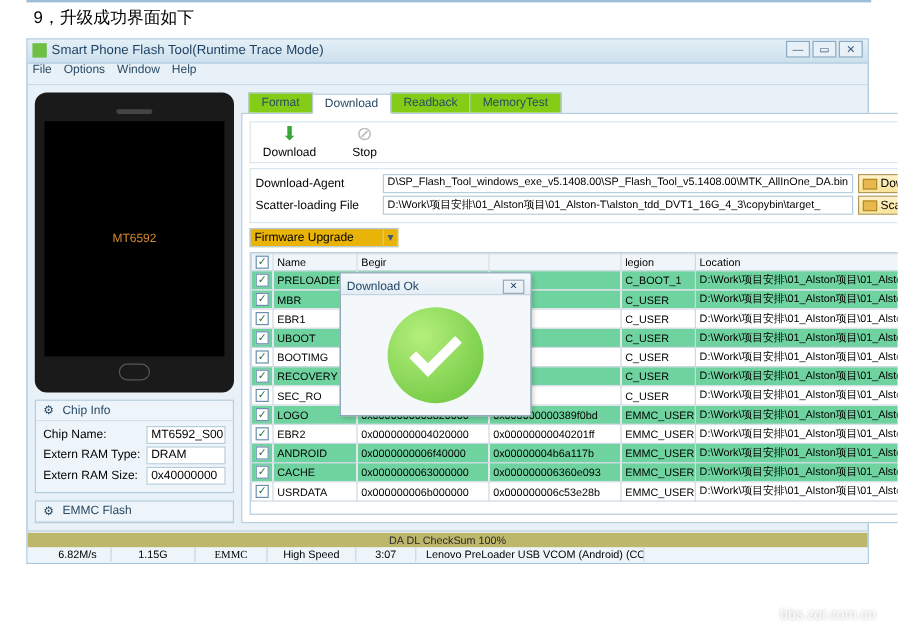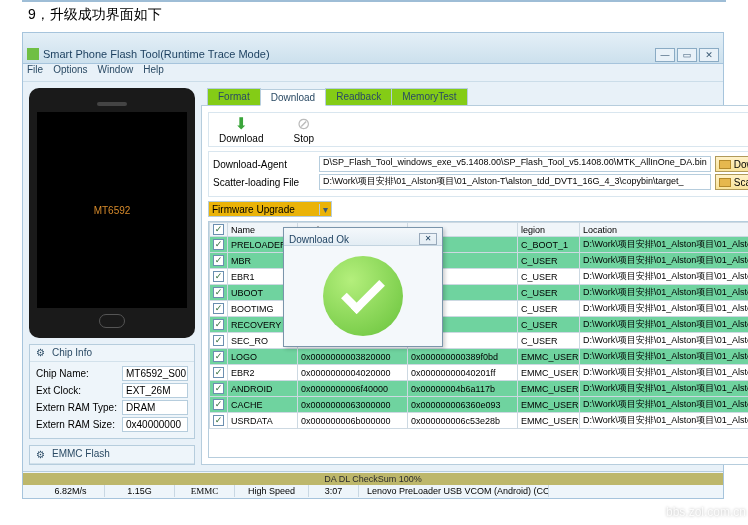--- a/index.html
+++ b/index.html
@@ -1,20 +1,20 @@
 <!DOCTYPE html>
 <html><head>
 <meta charset="utf-8">
 <style>
 *{box-sizing:border-box;margin:0;padding:0;font-family:Tahoma,Arial,sans-serif;font-size:10px}
 body{background:#fff;width:748px;height:525px;position:relative;overflow:hidden}
 .top-border{height:2px;background:#9ebdd6;margin:0 22px 4px 22px}
 .outer-caption{margin:0 0 8px 28px;font-size:14px;color:#000}
 .window{margin:0 22px;border:1px solid #a6c4dc;background:#e8f1f8;width:702px}
-.titlebar{height:20px;background:linear-gradient(#e4eff7,#cce0ed);display:flex;align-items:flex-start;padding:15px 4px;border-bottom:1px solid #a6c4dc}
+.titlebar{height:20px;background:linear-gradient(#e4eff7,#cce0ed);display:flex;align-items:flex-end;padding:4px 4px;border-bottom:1px solid #a6c4dc}
 .title-icon{width:12px;height:12px;background:#6fbf44;margin-right:4px}
 .title-text{flex:1;color:#1a3e5e;font-size:11px}
 .win-btn{width:20px;height:14px;border:1px solid #8aabc4;margin-left:2px;background:#e8f1f8;text-align:center;line-height:12px;font-size:9px;color:#3b5a75}
 .menubar{height:18px;display:flex;align-items:flex-start;padding:0 4px;gap:10px;color:#2a4a64;border-bottom:1px solid #cbdde9}
 .menubar span{cursor:default}
 .body{display:flex;padding:6px;gap:6px}
 .left-col{width:166px;display:flex;flex-direction:column;gap:6px}
 .phone{background:#1a1a1a;border-radius:10px;height:250px;display:flex;flex-direction:column;align-items:center;padding:14px 8px 10px 8px}
 .phone-speaker{width:30px;height:4px;background:#444;border-radius:2px;margin-bottom:6px}
 .phone-screen{background:#000;flex:1;width:100%;display:flex;align-items:center;justify-content:center;color:#d68a2b;font-family:"Times New Roman",serif;font-size:18px}
@@ -53,21 +53,21 @@
 .dialog{position:absolute;left:283px;top:227px;width:160px;border:1px solid #7a95ab;background:#f4f8fb;box-shadow:2px 2px 4px rgba(0,0,0,.2)}
 .dlg-title{height:18px;display:flex;align-items:flex-end;padding:0 5px;justify-content:space-between;background:linear-gradient(#f4f8fb,#e3edf4);border-bottom:1px solid #c3d4e0;font-size:10px;color:#1a3e5e}
 .dlg-close{width:18px;height:12px;border:1px solid #9ab;text-align:center;line-height:10px;font-size:8px}
 .dlg-body{padding:10px;display:flex;justify-content:center}
 .check-circle{width:80px;height:80px;border-radius:50%;background:radial-gradient(circle at 35% 30%,#b4ef7c,#67c23a);display:flex;align-items:center;justify-content:center}
 .check-mark{width:40px;height:22px;border-left:8px solid #fff;border-bottom:8px solid #fff;transform:rotate(-45deg);margin-top:-8px}
 .status-bar{border-top:1px solid #b6cddd;background:#eef5fa;padding:1px 0}
 .status-top{background:#bdb76b;text-align:center;color:#2a2a2a;font-size:9px;padding:1px 0}
 .status-cells{display:flex}
 .sc{border-right:1px solid #c9d8e3;padding:1px 8px;font-size:9px;text-align:center;white-space:nowrap;overflow:hidden}
-.watermark{position:absolute;right:2px;bottom:6px;color:rgba(255,255,255,.85);font-size:12px;text-shadow:0 0 3px rgba(0,0,0,.3)}
+.watermark{position:absolute;right:18px;bottom:6px;color:rgba(255,255,255,.85);font-size:12px;text-shadow:0 0 3px rgba(0,0,0,.3)}
 </style>
 </head>
 <body>
 
 <div class="top-border"></div>
 <div class="outer-caption">9，升级成功界面如下</div>
 
 <div class="window">
  <div class="titlebar">
   <span class="title-icon"></span>
@@ -92,24 +92,20 @@
     <div class="phone-btn"></div>
    </div>
    <div class="panel">
     <div class="panel-title">
      <span class="cog">⚙</span><span>Chip Info</span>
     </div>
     <div class="panel-body" id="chip-rows">
             <div class="info-row">
               <div class="info-label">Chip Name:</div>
               <div class="info-val">MT6592_S00</div>
-            </div>
-            <div class="info-row">
-              <div class="info-label">Ext Clock:</div>
-              <div class="info-val">EXT_26M</div>
             </div>
             <div class="info-row">
               <div class="info-label">Extern RAM Type:</div>
               <div class="info-val">DRAM</div>
             </div>
             <div class="info-row">
               <div class="info-label">Extern RAM Size:</div>
               <div class="info-val">0x40000000</div>
             </div>
           </div>
@@ -279,21 +275,21 @@
                 </tr>
               </tbody>
      </table>
     </div>
    </div>
   </div>
  </div>
  <div class="status-bar">
   <div class="status-top">DA DL CheckSum 100%</div>
   <div class="status-cells" id="status-cells">
-        <div class="sc" style="width: 82px; padding-left: 22px;">6.82M/s</div>
+        <div class="sc" style="width: 70px; padding-left: 22px;">6.82M/s</div>
         <div class="sc" style="width: 70px;">1.15G</div>
         <div class="sc" style="width: 60px; font-family: Liberation Serif, serif;">EMMC</div>
         <div class="sc" style="width: 74px;">High Speed</div>
         <div class="sc" style="width: 50px;">3:07</div>
         <div class="sc" style="width: 190px;">Lenovo PreLoader USB VCOM (Android) (COM...</div>
       </div>
  </div>
 </div>
 
 <div class="dialog">

